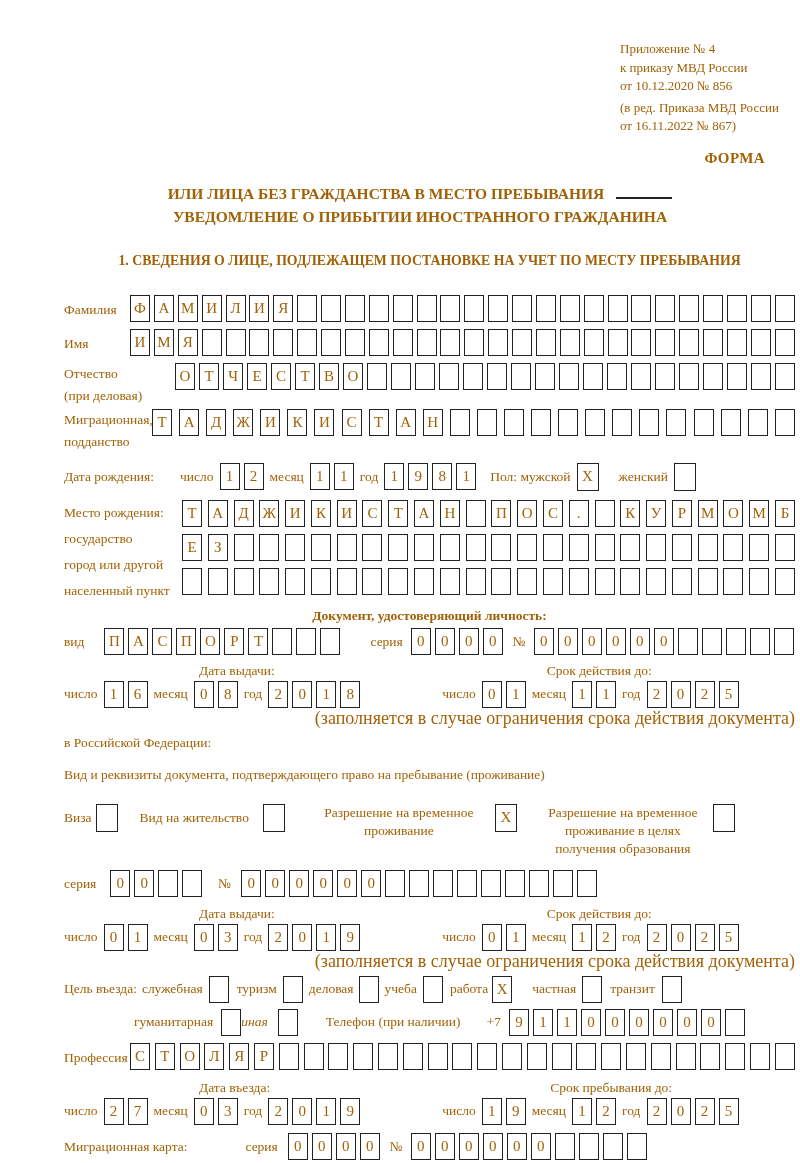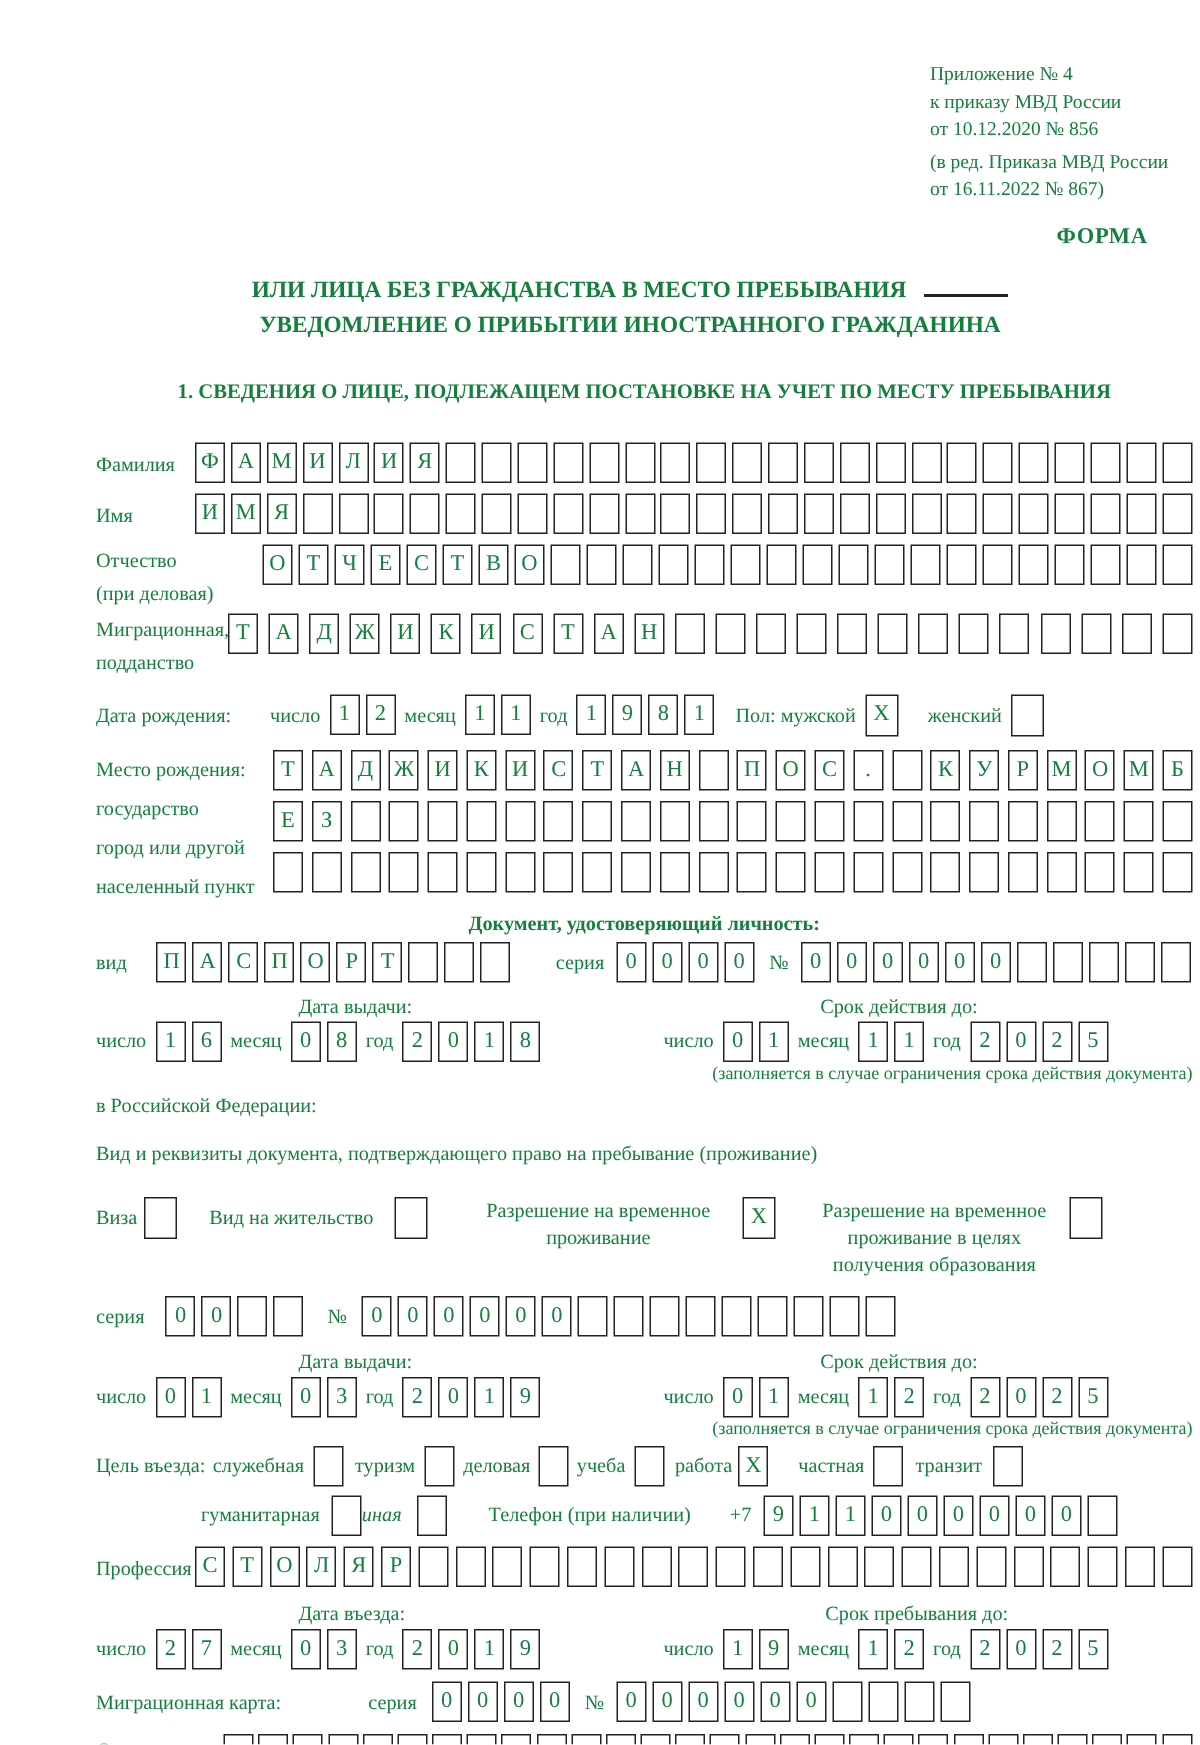--- a/index.html
+++ b/index.html
@@ -1,36 +1,36 @@
 <!DOCTYPE html>
 <html><head>
 <meta charset="utf-8">
 <style>
   html,body{margin:0;padding:0;background:#fff;}
-  .page{width:800px;height:1163px;box-sizing:border-box;background:#fff;color:#15803d;
+  .page{width:800px;height:1163px;box-sizing:border-box;background:#fff;color:#a16207;
         font-family:"Liberation Serif","DejaVu Serif",serif;
         padding:40px 0 0 64px;overflow:hidden;position:relative;}
   .ref{margin-left:556px;font-size:13px;line-height:18.5px;}
   .ref .gap{margin-top:3px;}
   .forma{width:731px;text-align:right;padding-right:30px;box-sizing:border-box;
          font-weight:bold;font-size:15px;margin-top:14px;letter-spacing:.4px;}
   .title{width:712px;text-align:center;font-weight:bold;font-size:15.5px;line-height:23px;margin-top:15px;}
   .blank-ul{display:inline-block;width:56px;border-bottom:2px solid #222;height:13px;margin-left:12px;}
   .sec{width:731px;text-align:center;font-weight:bold;font-size:13.8px;margin-top:25px;}
   .frow{display:flex;align-items:flex-start;margin-top:7px;width:731px;}
   .lbl{font-size:13.5px;line-height:17px;padding-top:6px;flex:none;}
   .lbl2{font-size:13.5px;line-height:22px;}
   .grid{display:flex;justify-content:space-between;flex:none;}
   .cell{width:20px;height:27px;border:1.6px solid #222;box-sizing:border-box;text-align:center;
         font-size:15px;line-height:24px;flex:none;background:#fff;}
   .cellsf{display:flex;gap:4px;flex:none;}
   .cbx .cell{width:22px;height:28px;}
   .dgroup{display:flex;align-items:center;gap:6px;flex:none;font-size:13.5px;}
   .dhead{display:flex;font-size:13.5px;width:731px;}
-  .note{font-size:12px;width:731px;}
+  .note{font-size:18px;width:731px;}
   .par{font-size:13.5px;line-height:27px;}
   .optxt{font-size:13.5px;text-align:center;line-height:18px;}
   .vstack{display:flex;flex-direction:column;gap:7px;}
 </style>
 </head>
 <body>
 
 <div class="page">
 
   <div class="ref">

